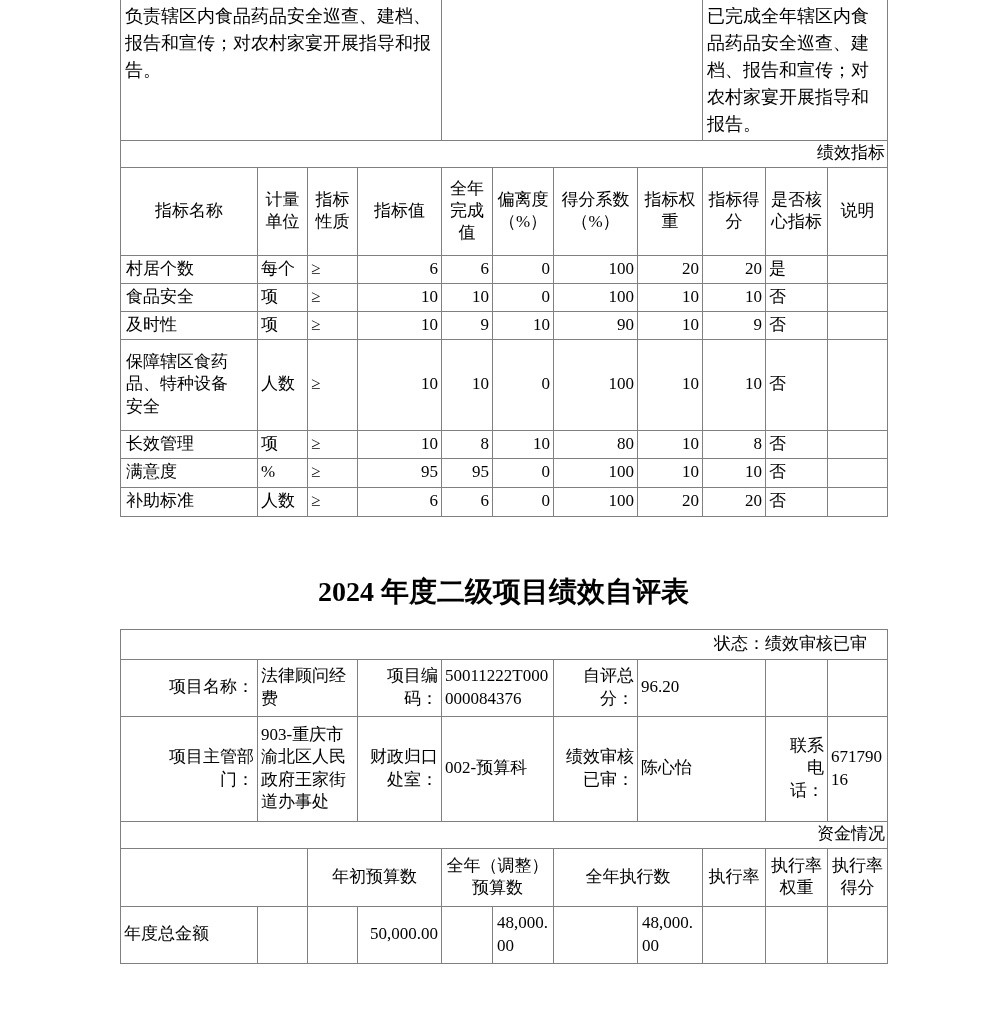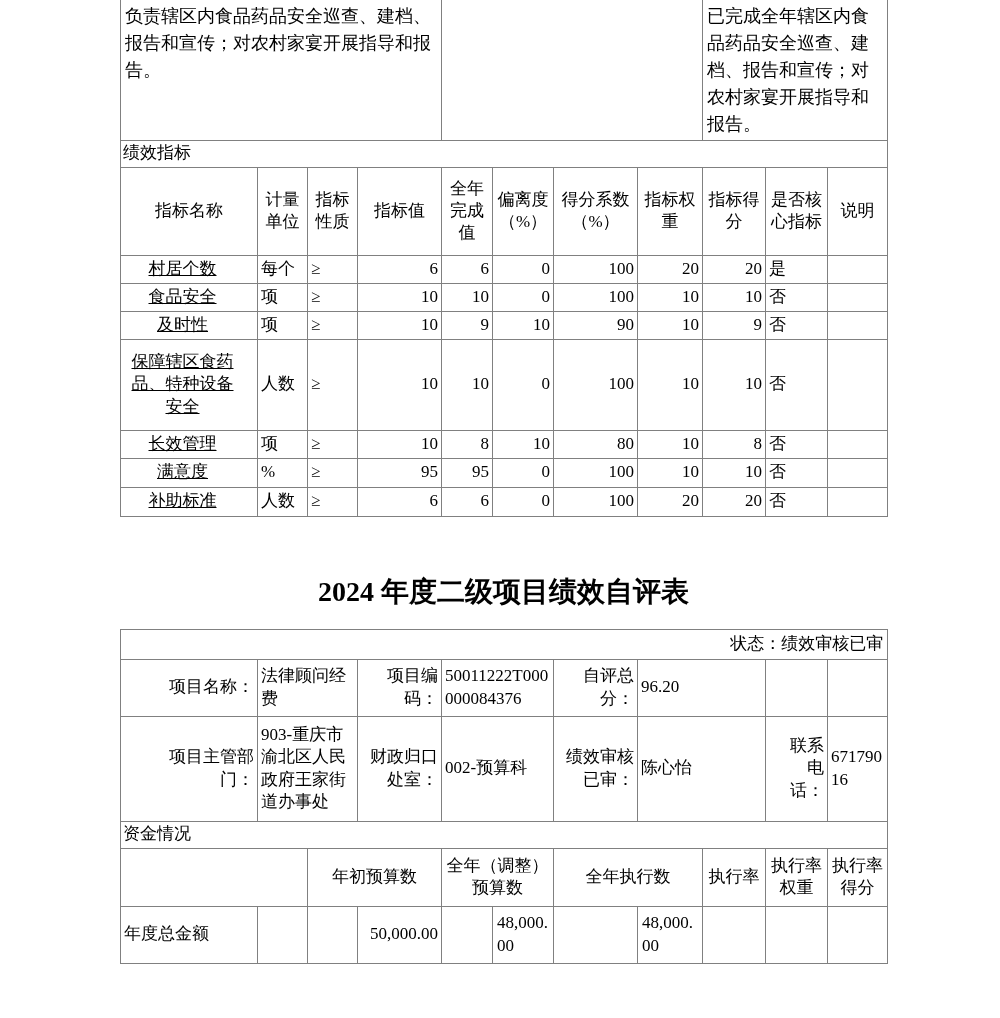--- a/index.html
+++ b/index.html
@@ -12,33 +12,33 @@
   table {
     border-collapse:collapse; table-layout:fixed; width:767px;
     font-size:17px;
   }
   td,th {
     border:1px solid #808080; vertical-align:middle; font-weight:normal;
     padding:0 2px; overflow:hidden; line-height:1.3; word-break:normal;
   }
   
   tr.cont td { border-top:none; vertical-align:top; font-size:18px; line-height:27px; padding:3px 4px 0 4px; }
-  .sec   { text-align:left; }
+  .sec   { text-align:right; }
   th.hd  { text-align:center; padding:0 1px; }
-  .name  { text-align:center; padding:0 18px 0 5px;text-decoration:underline; }
+  .name  { text-align:left; padding:0 18px 0 5px; }
   .unit, .nature, .core { text-align:left; padding-left:3px; }
   .num   { text-align:right; padding-right:3px; font-family:"Liberation Serif","DejaVu Serif",serif; }
   .lbl   { text-align:right; padding:0 3px; }
   .lbl-wide { padding-left:40px;margin-left:40px; }
   .phone-lbl { padding-left:16px; }
   .val   { text-align:left; padding:0 3px; }
   .code  { word-break:break-all; }
   .wrapnum { text-align:left; word-break:break-all; padding:0 4px;margin-left:6px; }
   .adj   { padding:0 11px; }
-  .status-cell { text-align:right; padding-right:4px; }
+  .status-cell { text-align:right; padding-right:20px; }
   .page-title {
     margin:57px 0 19px 0; font-size:28px; font-weight:bold;
     text-align:center; line-height:36px;
   }
 </style>
 </head>
 <body>
 
 <div class="sheet">
 

